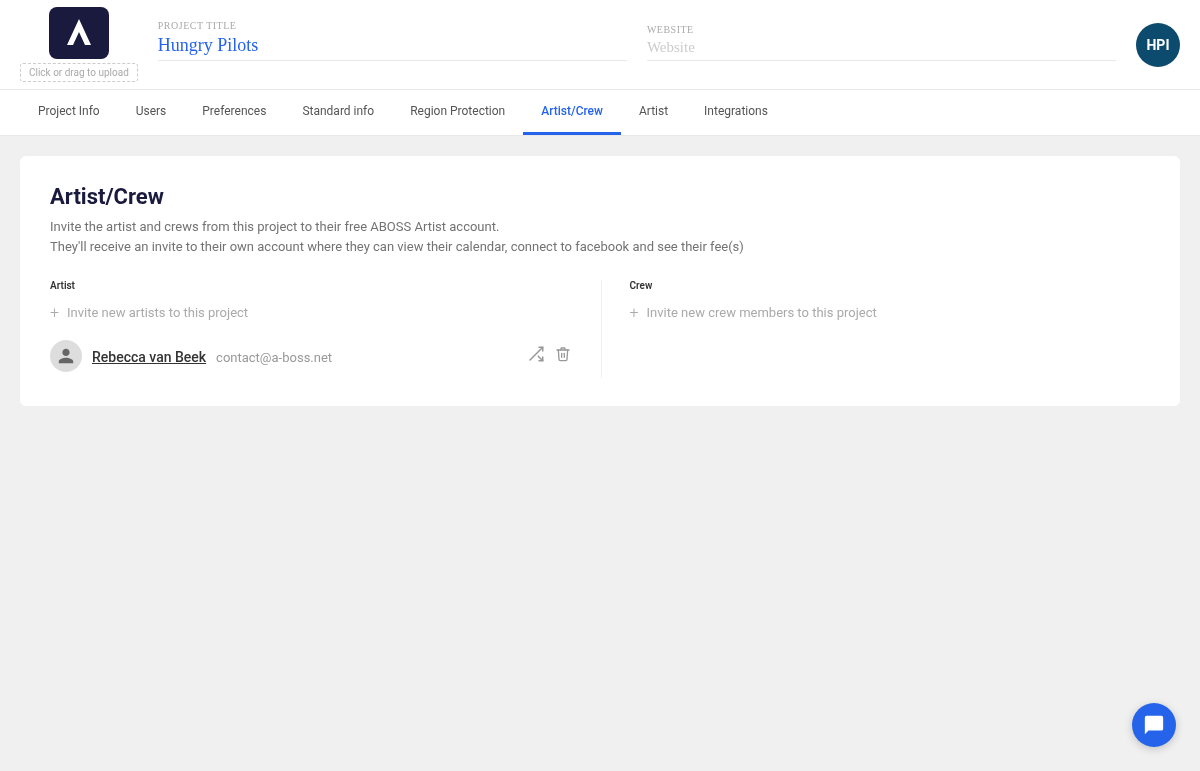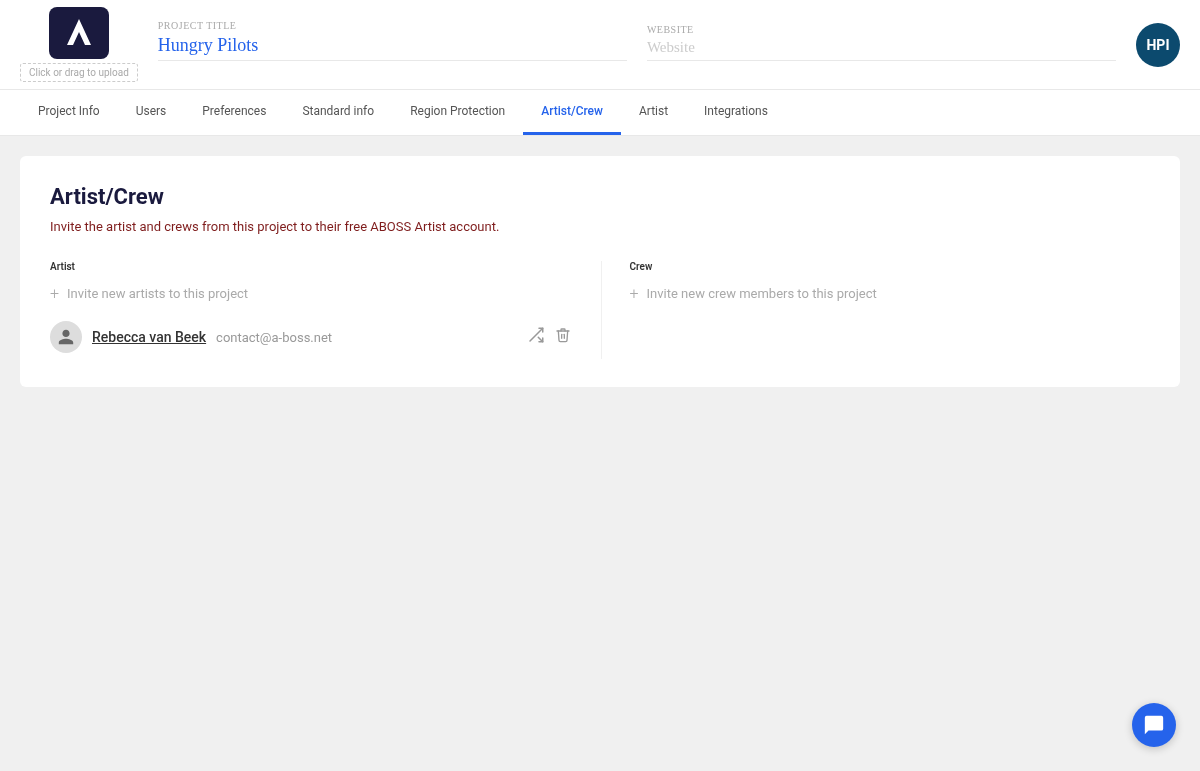--- a/index.html
+++ b/index.html
@@ -122,21 +122,21 @@
       padding: 28px 30px;
     }
     .card-title {
       font-size: 22px;
       font-weight: 700;
       color: #1a1a3e;
       margin-bottom: 8px;
     }
     .card-desc {
       font-size: 13px;
-      color: #7f1d1d;
+      color: #737373;
       margin-bottom: 24px;
       line-height: 1.5;
     }
 
     
     .two-col {
       display: flex;
       gap: 0;
     }
     .col {
@@ -266,20 +266,21 @@
   <div class="nav-tab active">Artist/Crew</div>
   <div class="nav-tab">Artist</div>
   <div class="nav-tab">Integrations</div>
 </div>
 
 <div class="content">
   <div class="card">
     <div class="card-title">Artist/Crew</div>
     <div class="card-desc">
       <span>Invite the artist and crews from this project to their free ABOSS Artist account.</span><br>
+      <span>They'll receive an invite to their own account where they can view their calendar, connect to facebook and see their fee(s)</span>
     </div>
 
     <div class="two-col">
 
       <div class="col">
         <div class="col-title">Artist</div>
         <div class="invite-row">
           <span class="plus-icon">+</span>
           <span>Invite new artists to this project</span>
         </div>

